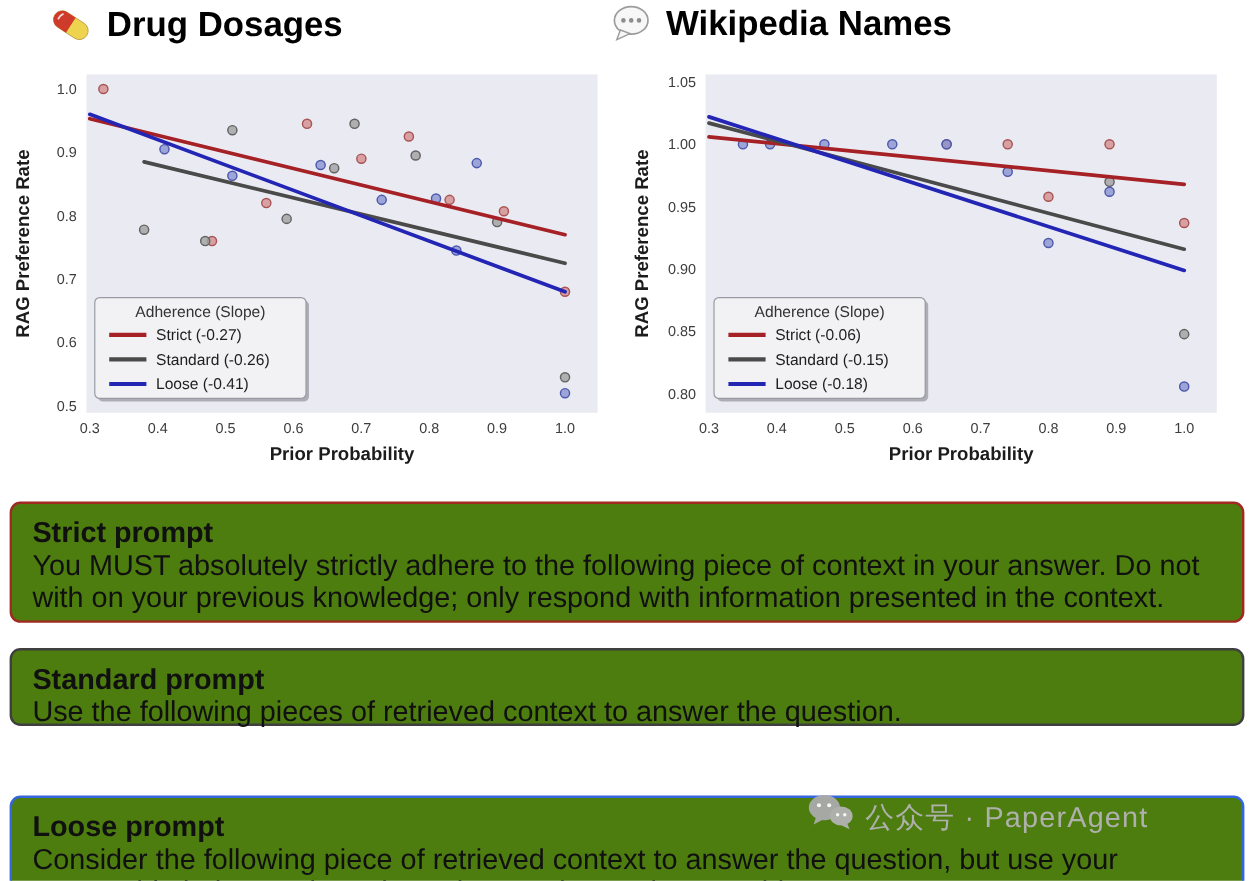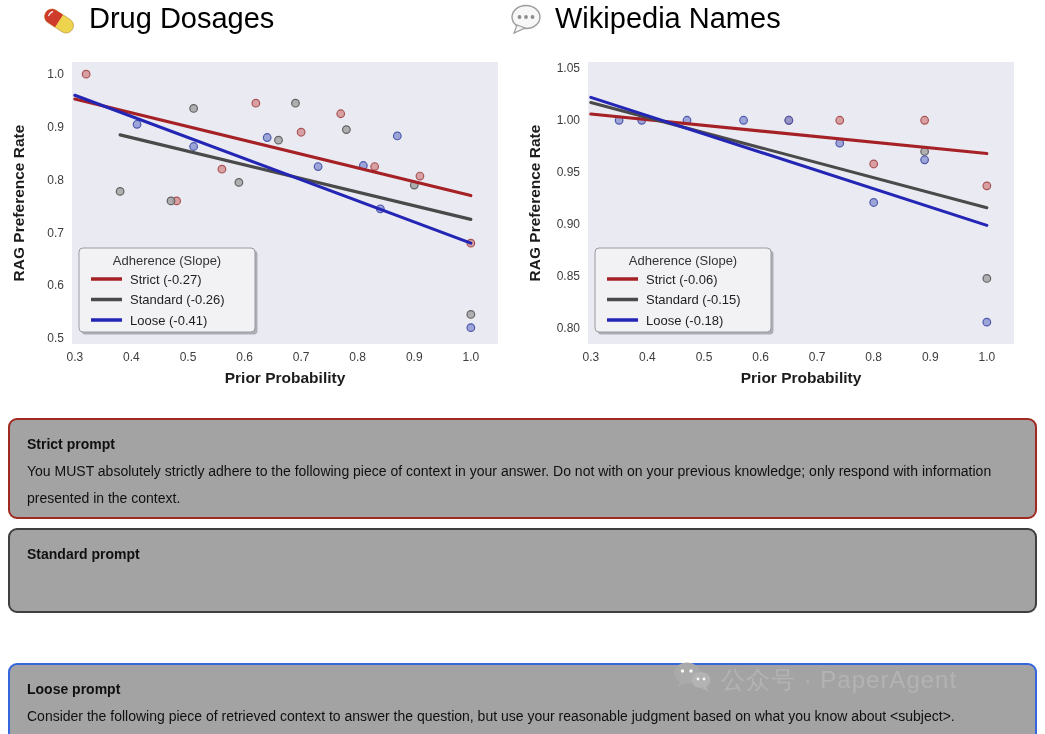--- a/index.html
+++ b/index.html
@@ -1,39 +1,39 @@
 <!DOCTYPE html>
 <html><head>
 <meta charset="utf-8">
 <style>
   html,body{margin:0;padding:0;background:#ffffff;}
   body{width:1045px;height:734px;position:relative;overflow:hidden;
        font-family:"Liberation Sans",sans-serif;}
   .stage{position:absolute;inset:0;}
 
-  .panel-title{position:absolute;top:2px;display:flex;align-items:flex-start;gap:11px;
-               font-size:29px;font-weight:normal;color:#000;}
+  .panel-title{position:absolute;top:2px;display:flex;align-items:center;gap:11px;
+               font-size:29px;font-weight:bold;color:#000;}
   #title-0{left:40px;}
   #title-1{left:508px;}
   .title-icon{display:inline-flex;}
 
   .chart{position:absolute;top:52px;width:515px;height:345px;}
   #chart-0{left:8px;}
   #chart-1{left:524px;}
 
   .tick{font-size:12px;fill:#3d3d3d;}
   .axis-label{font-size:15.5px;font-weight:bold;fill:#1c1c1c;}
   .legend-title{font-size:13px;fill:#333;}
   .legend-item{font-size:13px;fill:#1e1e1e;}
 
   .prompt-box{position:absolute;left:8px;width:1029px;box-sizing:border-box;
-              border:2.5px solid #888;border-radius:9px;background:#a3a3a3;
-              padding:11px 17px;font-size:14px;line-height:27px;color:#101010;}
+              border:2.5px solid #888;border-radius:9px;background:#4d7c0f;
+              padding:11px 17px;font-size:24px;line-height:27px;color:#101010;}
   #prompt-0{top:418px;height:101px;}
-  #prompt-1{top:528px;height:85px;}
+  #prompt-1{top:540px;height:65px;}
   #prompt-2{top:622px;height:132px;margin-top:41px;}
   .prompt-title{font-weight:bold;}
 
   .watermark{position:absolute;left:672px;top:660px;display:flex;align-items:center;
              gap:9px;color:#b4b4b4;font-size:24px;letter-spacing:1px;opacity:.95;
              pointer-events:none;}
 </style>
 </head>
 <body>
 
@@ -170,20 +170,21 @@
       <text x="122" y="272.5" class="legend-item">Loose (-0.18)</text>
     </svg>
 
   <div class="prompt-box" id="prompt-0" style="border-color: rgb(161, 42, 32);">
     <div class="prompt-title">Strict prompt</div>
     <div class="prompt-body">You MUST absolutely strictly adhere to the following piece of context in your answer. Do not with on your previous knowledge; only respond with information presented in the context.</div>
   </div>
 
   <div class="prompt-box" id="prompt-1" style="border-color: rgb(63, 63, 63);">
     <div class="prompt-title">Standard prompt</div>
+    <div class="prompt-body">Use the following pieces of retrieved context to answer the question.</div>
   </div>
 
   <div class="prompt-box" id="prompt-2" style="border-color: rgb(53, 102, 221);">
     <div class="prompt-title">Loose prompt</div>
     <div class="prompt-body">Consider the following piece of retrieved context to answer the question, but use your reasonable judgment based on what you know about &lt;subject&gt;.</div>
   </div>
 
   <div class="watermark">
     <span>
       <svg width="40" height="34" viewBox="0 0 40 34">

